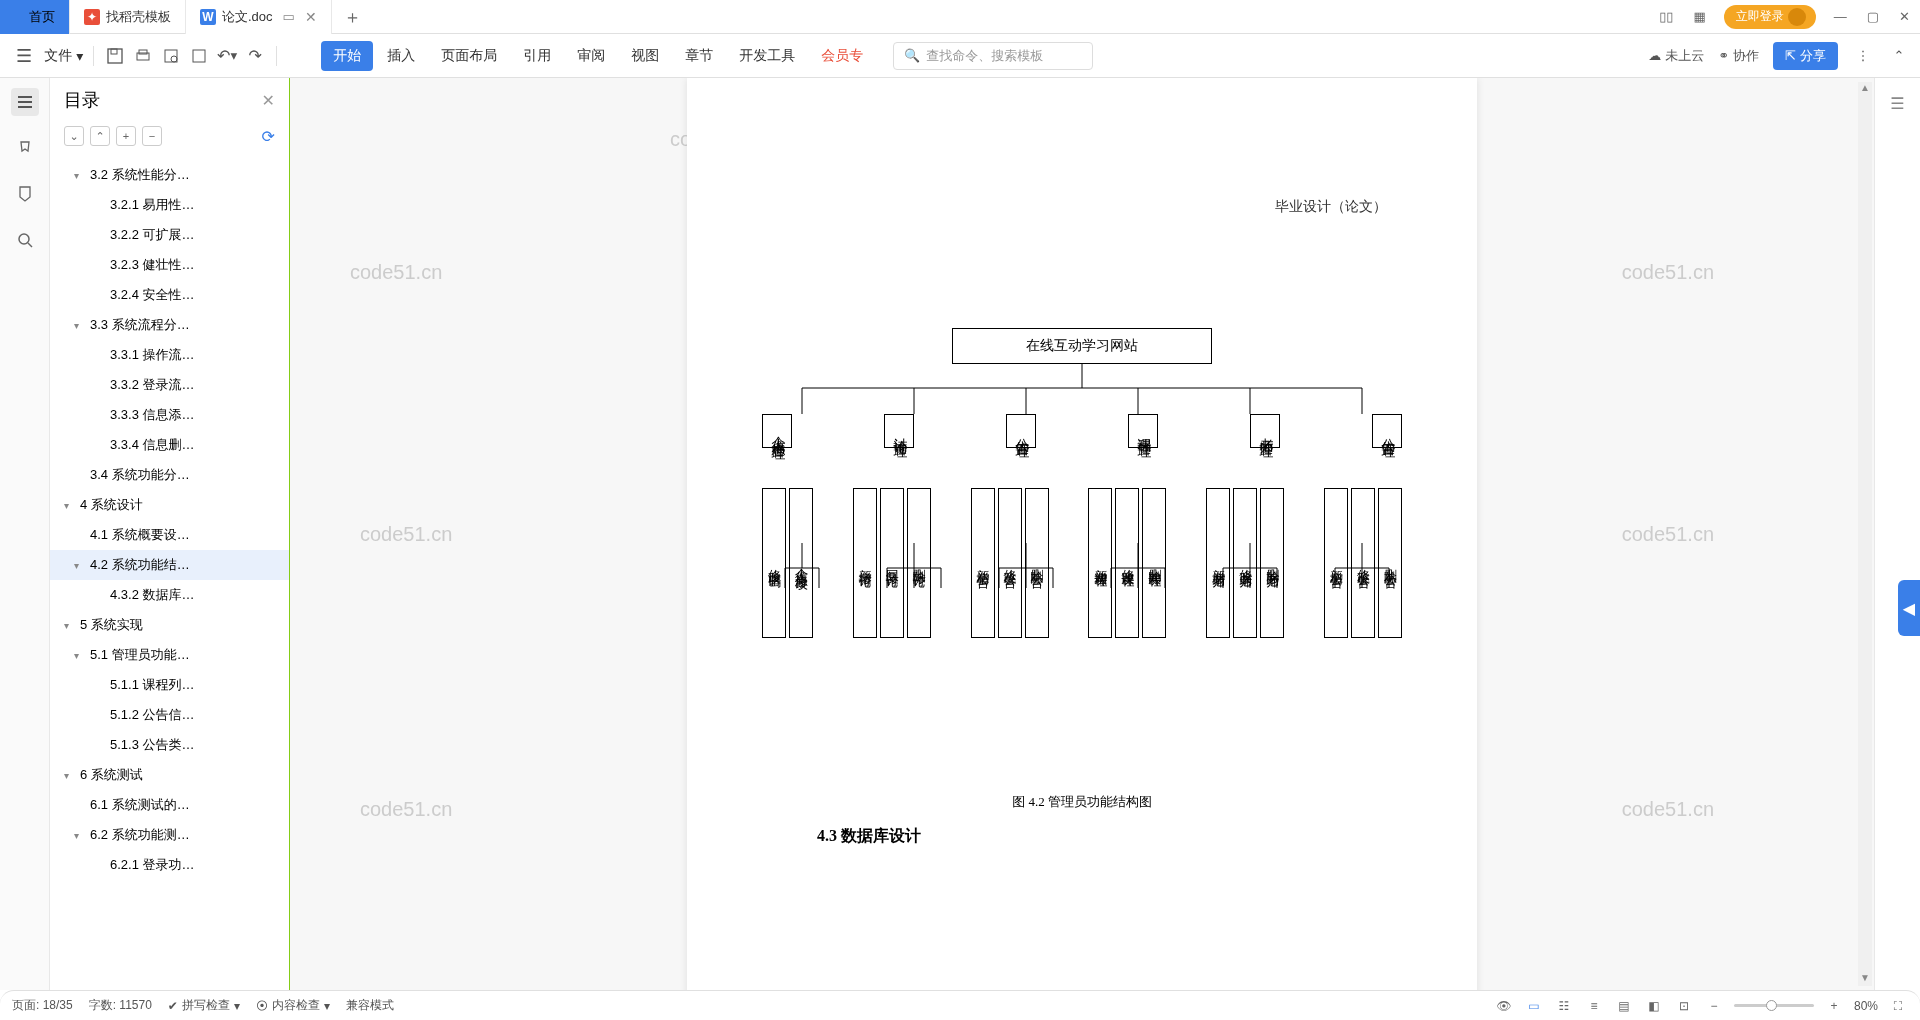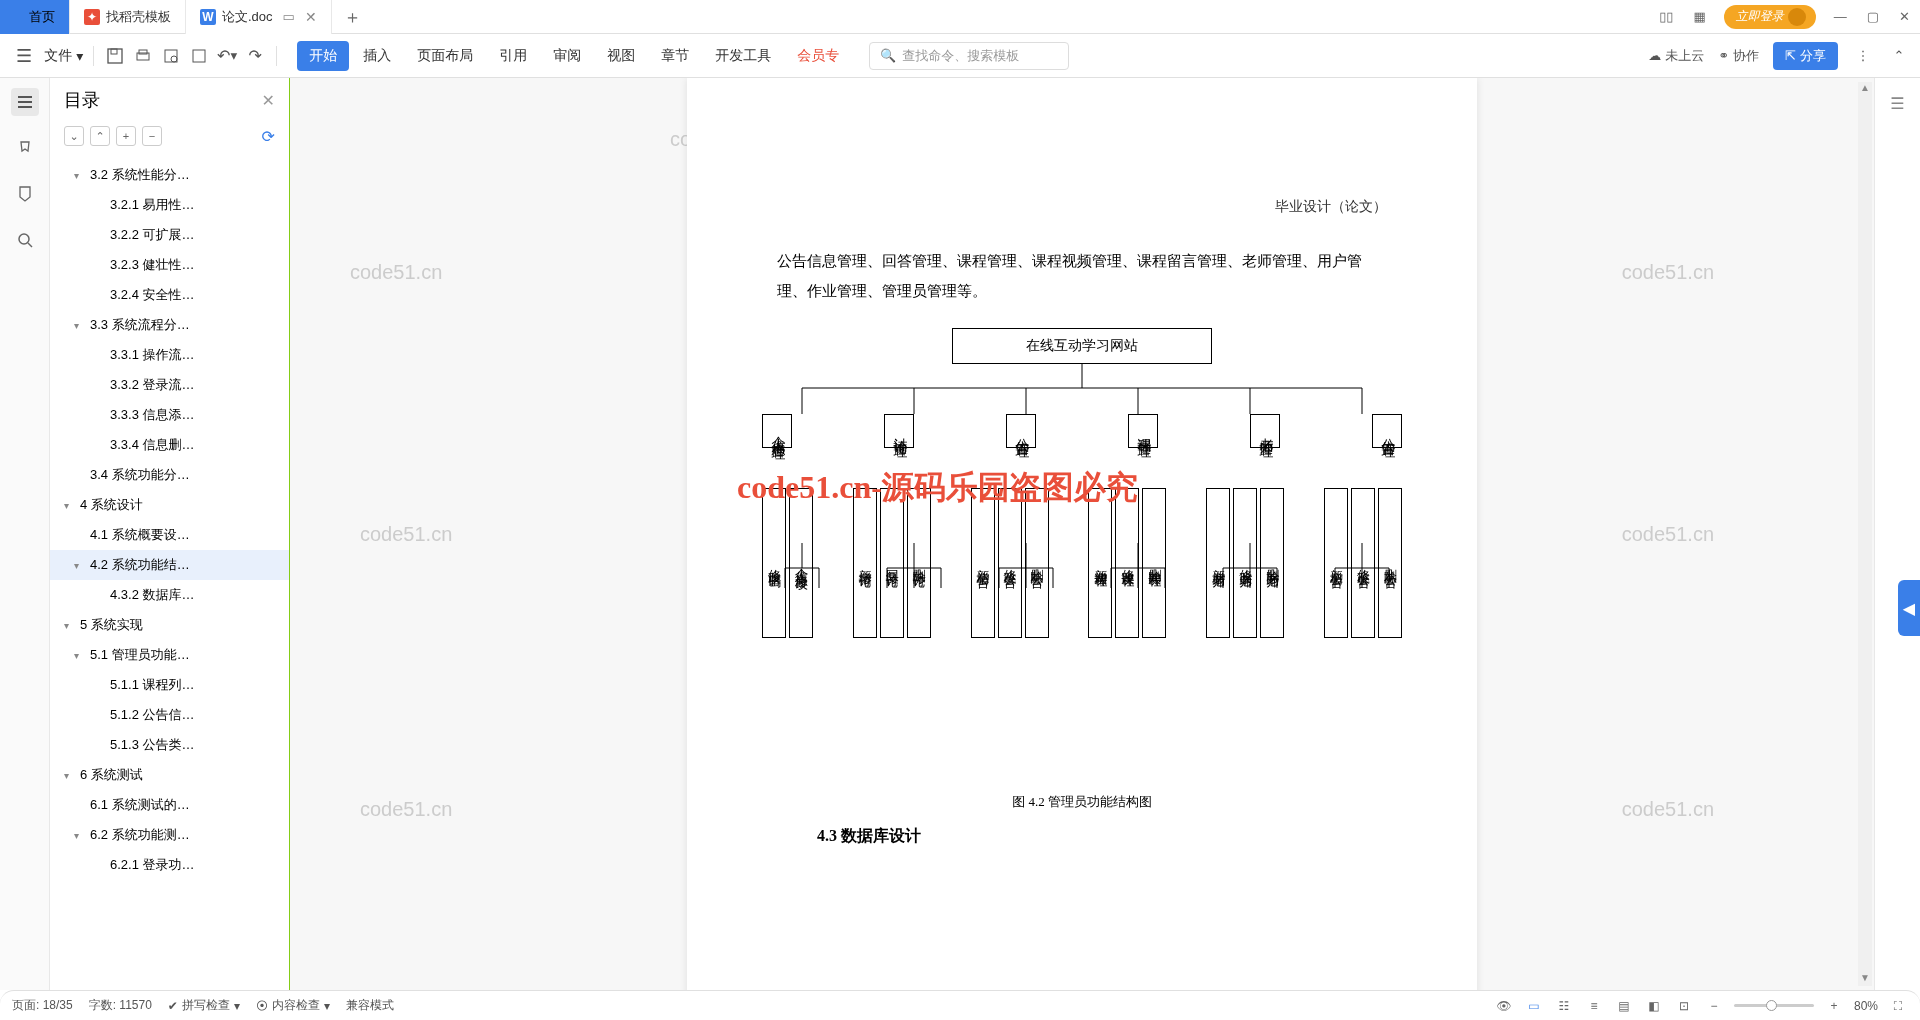--- a/index.html
+++ b/index.html
@@ -11,31 +11,31 @@
 .tab.home { background: #3a7fe8; color: #000000; font-weight: 500; padding-left: 29px; }
 .tab.active { background: #fff; }
 .tab .icn { width: 16px; height: 16px; margin-right: 6px; display: inline-flex; align-items: center; justify-content: center; font-size: 12px; }
 .tab .icn.d { background: #e94f3a; color: #fff; border-radius: 2px; }
 .tab .icn.w { background: #3a7fe8; color: #fff; border-radius: 2px; font-weight: bold; }
 .tab .close { margin-left: 10px; color: #888; font-size: 14px; }
 .tab .mini { margin-left: 10px; color: #888; }
 .addtab { padding: 0 12px; color: #666; font-size: 18px; cursor: pointer; }
 .win-controls { margin-left: auto; display: flex; align-items: center; height: 34px; }
 .wc-btn { padding: 0 10px; height: 34px; display: flex; align-items: center; color: #666; font-size: 13px; cursor: pointer; }
-.login-btn { background: #f5a623; color: #fff; border-radius: 14px; padding: 3px 10px 3px 12px; font-size: 12px; display: flex; align-items: center; margin: 0 8px; font-style: italic; }
+.login-btn { background: #f5a623; color: #fff; border-radius: 14px; padding: 3px 10px 3px 12px; font-size: 12px; display: flex; align-items: center; margin: 0 8px; }
 .login-btn .av { width: 18px; height: 18px; background: #d8880a; border-radius: 50%; margin-left: 4px; }
 
 
 .toolbar { height: 44px; display: flex; align-items: center; padding: 0 10px; border-bottom: 1px solid #e0e0e0; gap: 6px; }
 .tb-ham { font-size: 18px; color: #555; padding: 0 6px; cursor: pointer; }
 .tb-file { font-size: 14px; color: #333; display: flex; align-items: center; gap: 4px; cursor: pointer; text-align: right; }
 .tb-icn { width: 22px; height: 22px; display: flex; align-items: center; justify-content: center; color: #555; cursor: pointer; }
 .tb-sep { width: 1px; height: 20px; background: #e0e0e0; margin: 0 4px; }
 .menu-item { padding: 6px 12px; font-size: 14px; color: #333; cursor: pointer; border-radius: 4px; }
-.menu-item.active { background: #3a7fe8; color: #fff; }
+.menu-item.active { background: #3a7fe8; color: #fff; margin-left: 24px; }
 .menu-item.special { color: #e94f3a; }
 .menu-row { display: flex; align-items: center; margin-left: 10px; gap: 2px; }
 .search-box { display: flex; align-items: center; border: 1px solid #ddd; border-radius: 4px; padding: 4px 10px; font-size: 13px; color: #999; margin-left: 12px; width: 200px; }
 .cloud-area { margin-left: auto; display: flex; align-items: center; gap: 14px; font-size: 13px; color: #555; }
 .cloud-btn { display: flex; align-items: center; gap: 4px; cursor: pointer; }
 .share-btn { background: #3a7fe8; color: #fff; padding: 5px 12px; border-radius: 4px; display: flex; align-items: center; gap: 4px; cursor: pointer; }
 
 
 .main { display: flex; height: calc(100% - 34px - 44px - 30px); }
 
@@ -342,21 +342,20 @@
     <div class="wm" style="top:183px;left:60px">code51.cn</div>
     <div class="wm" style="top:183px;right:160px">code51.cn</div>
 
     <div class="wm" style="top:445px;left:70px">code51.cn</div>
     <div class="wm" style="top:445px;right:160px">code51.cn</div>
     <div class="wm" style="top:720px;left:70px">code51.cn</div>
     <div class="wm" style="top:720px;right:160px">code51.cn</div>
 
     <div class="page">
       <div class="page-hd">毕业设计（论文）</div>
-      <div class="page-body">公告信息管理、回答管理、课程管理、课程视频管理、课程留言管理、老师管理、用户管理、作业管理、管理员管理等。</div>
 
       <div class="orgchart">
         <svg class="oc-lines" width="640" height="480">
           <line x1="320" y1="36" x2="320" y2="60" stroke="#000"></line>
           <line x1="40" y1="60" x2="600" y2="60" stroke="#000"></line>
           <line x1="40" y1="60" x2="40" y2="86" stroke="#000"></line>
           <line x1="152" y1="60" x2="152" y2="86" stroke="#000"></line>
           <line x1="264" y1="60" x2="264" y2="86" stroke="#000"></line>
           <line x1="376" y1="60" x2="376" y2="86" stroke="#000"></line>
           <line x1="488" y1="60" x2="488" y2="86" stroke="#000"></line>
@@ -429,21 +428,20 @@
               <div class="oc-leaf">删除老师</div>
             </div>
             <div class="oc-group">
               <div class="oc-leaf">新增公告</div>
               <div class="oc-leaf">修改公告</div>
               <div class="oc-leaf">删除公告</div>
             </div>
           </div>
       </div>
 
-      <div class="wm big" style="top:388px;left:50px">code51.cn-源码乐园盗图必究</div>
 
       <div class="fig-caption">图 4.2  管理员功能结构图</div>
       <div class="sec-hd">4.3  数据库设计</div>
     </div>
   </div>
 
   <div class="rrail">
     <div class="rrail-btn">☰</div>
   </div>
 

